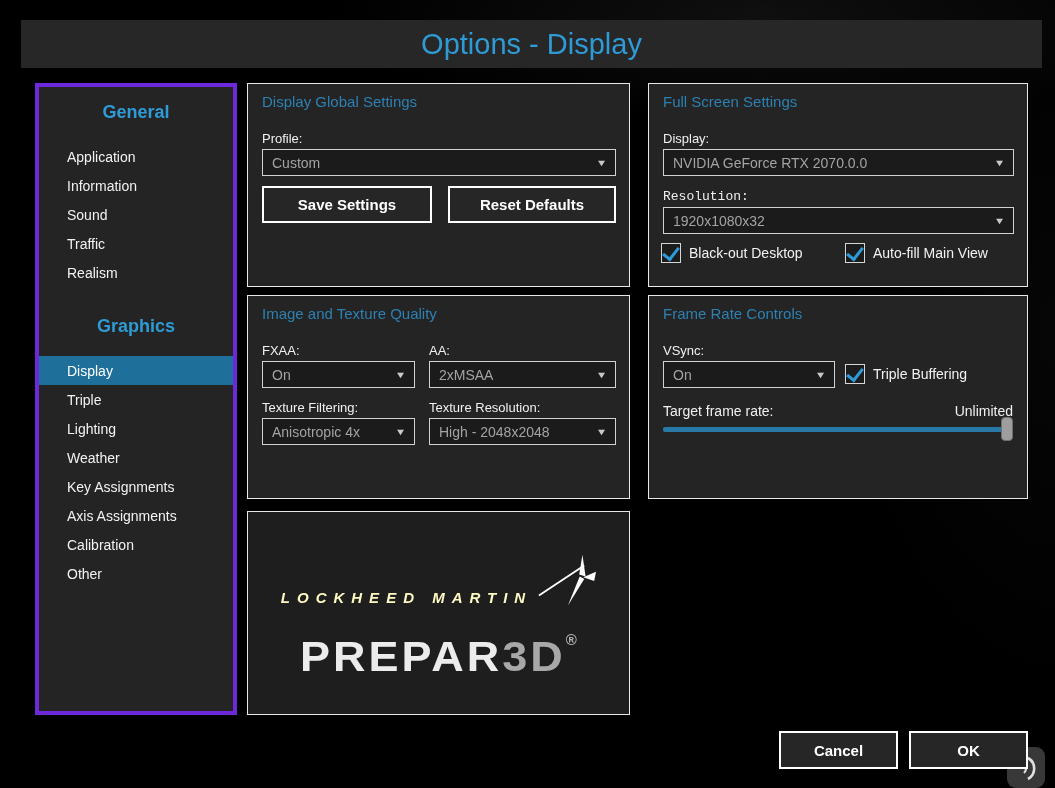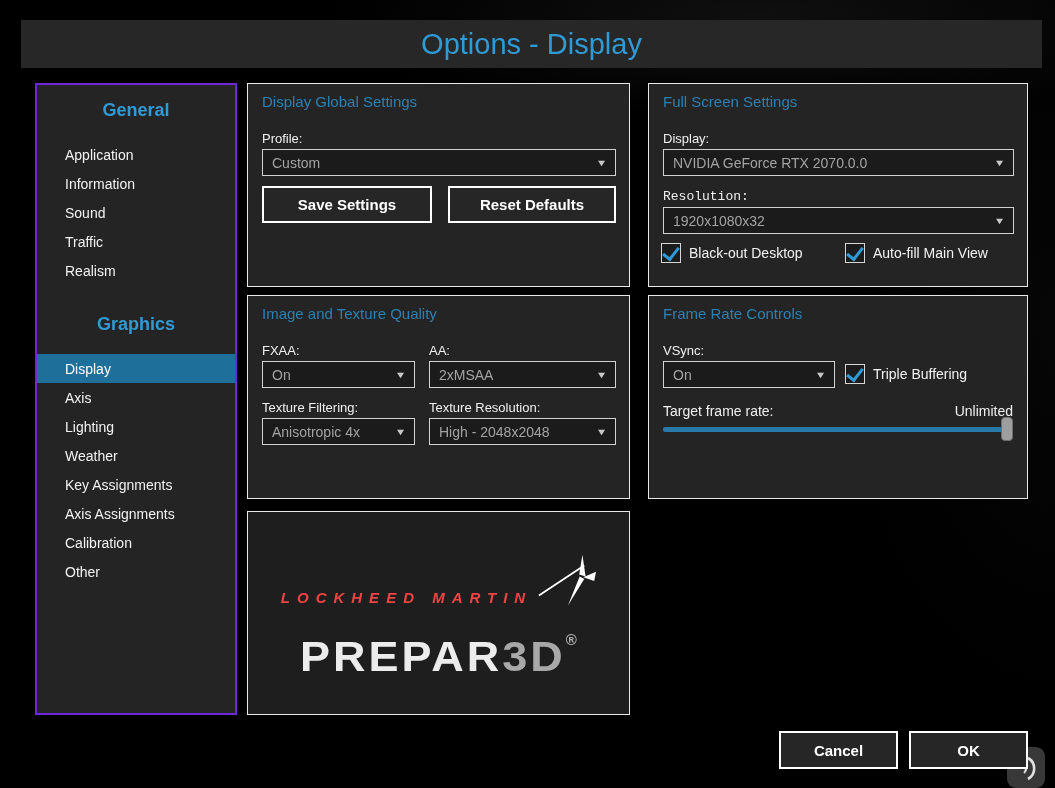--- a/index.html
+++ b/index.html
@@ -5,21 +5,21 @@
   html,body{margin:0;padding:0;background:#000;}
   .screen{position:relative;width:1055px;height:788px;background:#000;overflow:hidden;
           font-family:"Liberation Sans",sans-serif;color:#f0f0f0;}
   .sheen{position:absolute;inset:0;pointer-events:none;
          background:radial-gradient(ellipse 620px 150px at 72% 2%, rgba(95,95,95,.16), transparent 70%),
                     radial-gradient(ellipse 320px 520px at 101% 42%, rgba(80,80,80,.08), transparent 70%);}
   .titlebar{position:absolute;left:21px;top:20px;width:1021px;height:48px;background:#272727;
             display:flex;align-items:center;justify-content:center;}
   .title-text{font-size:29px;color:#2e9bd6;}
   .sidebar{position:absolute;left:35px;top:83px;width:202px;height:632px;background:#242424;
-           border:2px solid #6d28d9;box-sizing:border-box;}
+           border:4px solid #6d28d9;box-sizing:border-box;}
   .side-heading{height:26px;line-height:26px;text-align:center;font-size:18px;font-weight:700;
                 color:#2e9bd6;margin-bottom:17px;}
   .mh-general{margin-top:12px;} .mh-graphics{margin-top:26px;} .mh-controls{margin-top:54px;}
   .side-item{height:29px;display:flex;align-items:center;padding-left:28px;font-size:14px;
              color:#f2f2f2;cursor:pointer;}
   .side-item.selected{background:#1e6f99;color:#fff;}
   .panel{position:absolute;background:#242424;border:1px solid #e9e9e9;box-sizing:border-box;}
   #p1{left:247px;top:83px;width:383px;height:204px;}
   #p2{left:648px;top:83px;width:380px;height:204px;}
   #p3{left:247px;top:295px;width:383px;height:204px;}
@@ -44,21 +44,21 @@
   .cb-label{position:absolute;font-size:14px;color:#f2f2f2;line-height:20px;white-space:nowrap;}
   .slider{position:absolute;height:24px;cursor:pointer;}
   .track{position:absolute;left:0;right:0;top:10px;height:5px;border-radius:2px;}
   .track-blue{background:#2878a8;}
   .track-gray{background:#b5b5b5;height:4px;}
   .thumb{position:absolute;top:0;width:12px;height:24px;background:#9e9e9e;border:1px solid #6f6f6f;
          border-radius:4px;box-sizing:border-box;cursor:grab;}
   .annotation{position:absolute;left:3px;top:100px;width:375px;height:52px;border:3px solid #da1a20;
               box-sizing:border-box;}
   .logo-brand-row{display:flex;align-items:flex-end;gap:6px;margin-top:10px;}
-  .logo-brand{font-size:15px;font-weight:700;font-style:italic;letter-spacing:7px;color:#ef4444;
+  .logo-brand{font-size:15px;font-weight:700;font-style:italic;letter-spacing:7px;color:#fef9c3;
               white-space:nowrap;}
   .logo-product{margin-top:24px;font-size:45px;font-weight:700;letter-spacing:3px;
                 transform:scaleY(.95);white-space:nowrap;}
   .lp-main{color:#ececec;} .lp-3d{color:#a8a8a8;}
   .lp-reg{font-size:15px;color:#b5b5b5;vertical-align:28px;letter-spacing:0;}
   .footer-icon{position:absolute;left:1007px;top:747px;width:38px;height:41px;background:#383838;
                border-radius:9px;z-index:1;display:flex;align-items:center;justify-content:center;}
   .z2{z-index:2;}
 </style>
 </head>
@@ -74,21 +74,21 @@
   <div class="sidebar">
     <div class="side-heading mh-general">General</div>
     <div class="side-item">Application</div>
     <div class="side-item">Information</div>
     <div class="side-item">Sound</div>
     <div class="side-item">Traffic</div>
     <div class="side-item">Realism</div>
 
     <div class="side-heading mh-graphics">Graphics</div>
     <div class="side-item selected">Display</div>
-    <div class="side-item">Axis</div>
+    <div class="side-item">Triple</div>
     <div class="side-item">Lighting</div>
     <div class="side-item">Weather</div>
 
     <div class="side-item">Key Assignments</div>
     <div class="side-item">Axis Assignments</div>
     <div class="side-item">Calibration</div>
     <div class="side-item">Other</div>
   </div>
 
   <div class="panel" id="p1">

